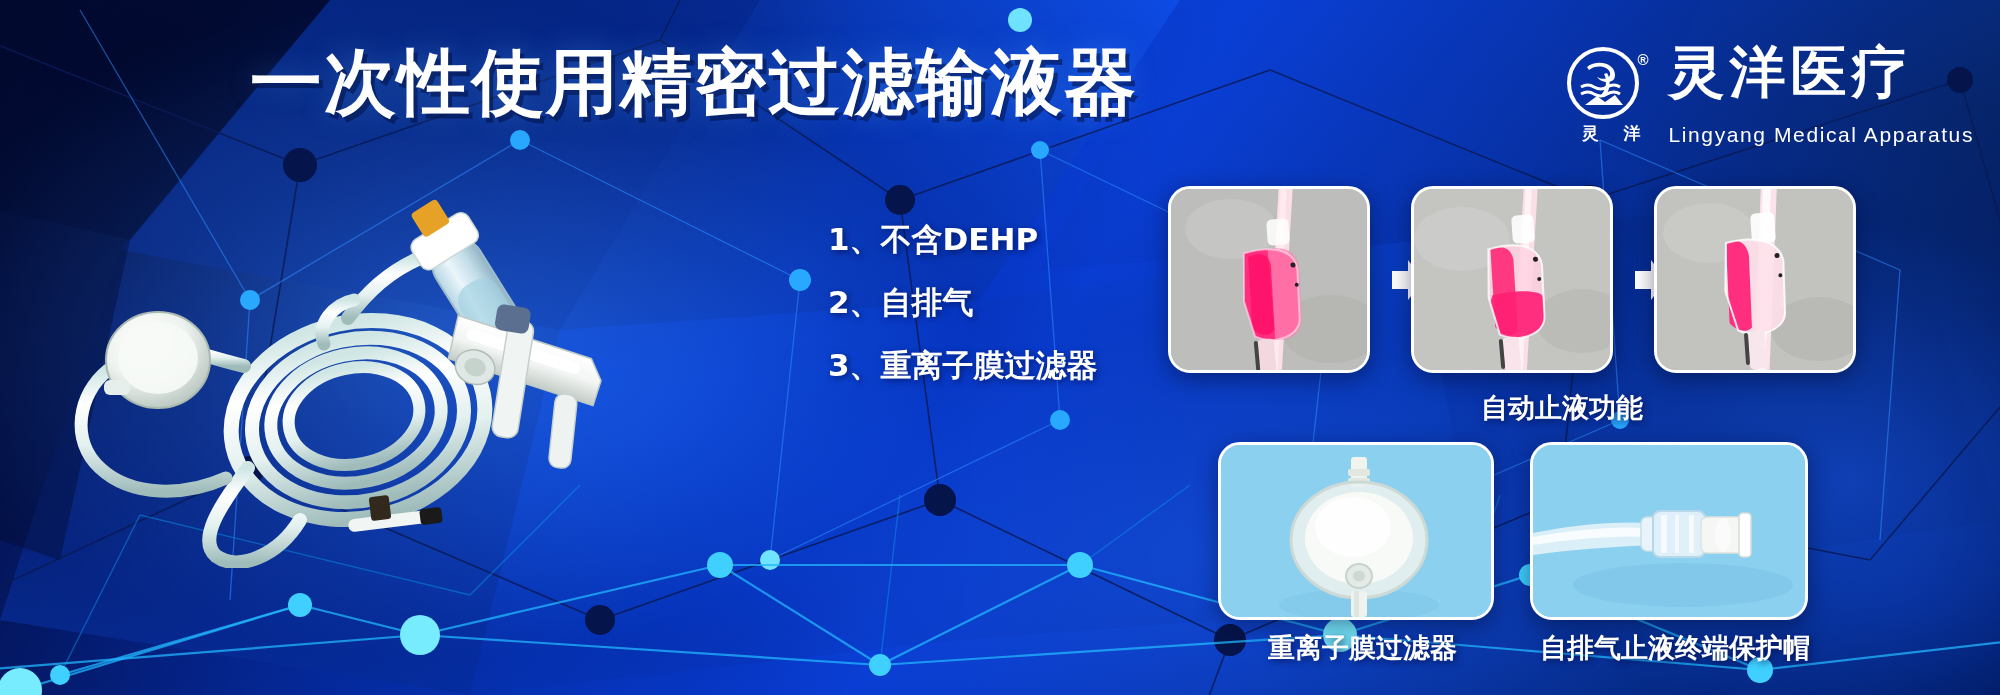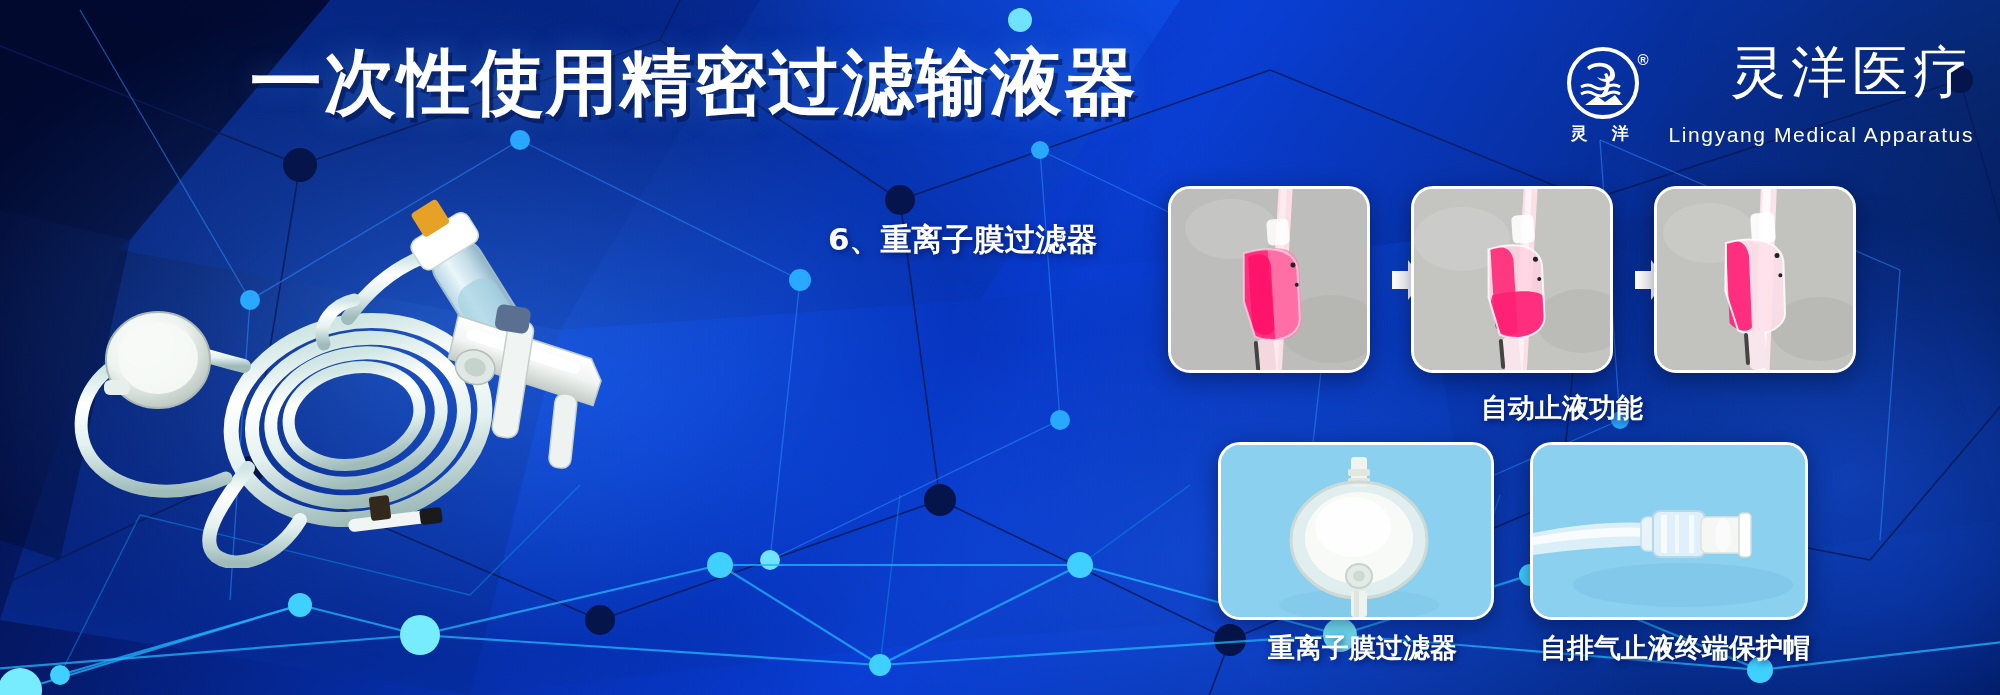--- a/index.html
+++ b/index.html
@@ -44,28 +44,27 @@
 
   
   #logo { position:absolute; right:26px; top:44px; display:flex; align-items:center; gap:18px; }
   .emblem { position:relative; width:92px; height:98px; }
   .emblem-ring {
     position:absolute; left:8px; top:0; width:72px; height:72px;
     border:4px solid #fff; border-radius:50%; overflow:hidden;
   }
   .emblem-reg { position:absolute; right:2px; top:4px; color:#fff; font-size:15px; font-weight:bold; }
   .emblem-sub {
-    position:absolute; left:0; bottom:0; width:92px; text-align:center;
+    position:absolute; left:0; bottom:0; width:92px; text-align:right;
     color:#fff; font-size:17px; font-weight:bold; letter-spacing:10px;
-    font-family:Liberation Serif, serif;
+    font-family:Liberation Sans, sans-serif;
   }
   .brand-cn {
-    color:#fff; font-size:56px; font-weight:400; letter-spacing:5px; line-height:1;
+    color:#fff; font-size:56px; font-weight:700; letter-spacing:5px; line-height:1;
     font-family:"DejaVu Sans","Liberation Sans",sans-serif;
-    text-align:right;
   }
   .brand-en {
     color:#fff; font-size:21px; letter-spacing:1.6px; margin-top:23px;
     font-family:"Liberation Sans",sans-serif;
   }
 
   
   #features { position:absolute; left:828px; top:224px; }
   .feat {
     color:#ffffff; font-size:31px; font-weight:bold; line-height:1;
@@ -326,21 +325,23 @@
     </g>
 
     <g>
       <rect x="300" y="366" width="92" height="13" rx="6" fill="#f1f5f3" transform="rotate(-7 346 372)"></rect>
       <rect x="322" y="348" width="20" height="24" rx="3" fill="#33281c" transform="rotate(-7 332 360)"></rect>
       <rect x="372" y="360" width="22" height="16" rx="4" fill="#1a1a1a" transform="rotate(-7 383 368)"></rect>
     </g>
   </svg>
 
   <div id="features">
-    <div class="feat">6、重离子膜过滤器</div>
+    <div class="feat">1、不含DEHP</div>
+    <div class="feat">2、自排气</div>
+    <div class="feat">3、重离子膜过滤器</div>
   </div>
 
   <div class="card gray" style="left:1168px; top:186px; width:202px; height:187px;">
     <svg viewBox="0 0 202 187" width="202" height="187">
       <rect width="202" height="187" fill="#bdbdbb"></rect>
       <ellipse cx="60" cy="40" rx="46" ry="30" fill="#c9c9c6" opacity=".7"></ellipse>
       <ellipse cx="160" cy="140" rx="50" ry="34" fill="#b0b0ad" opacity=".6"></ellipse>
       <path d="M108 -6 L122 -6 L110 196 L96 196 Z" fill="#fbdfe6"></path>
       <path d="M110 -6 L116 -6 L106 196 L100 196 Z" fill="#ffeef2" opacity=".8"></path>
       <rect x="96" y="30" width="22" height="26" rx="5" fill="#ffffff" opacity=".85" transform="rotate(-4 107 43)"></rect>

